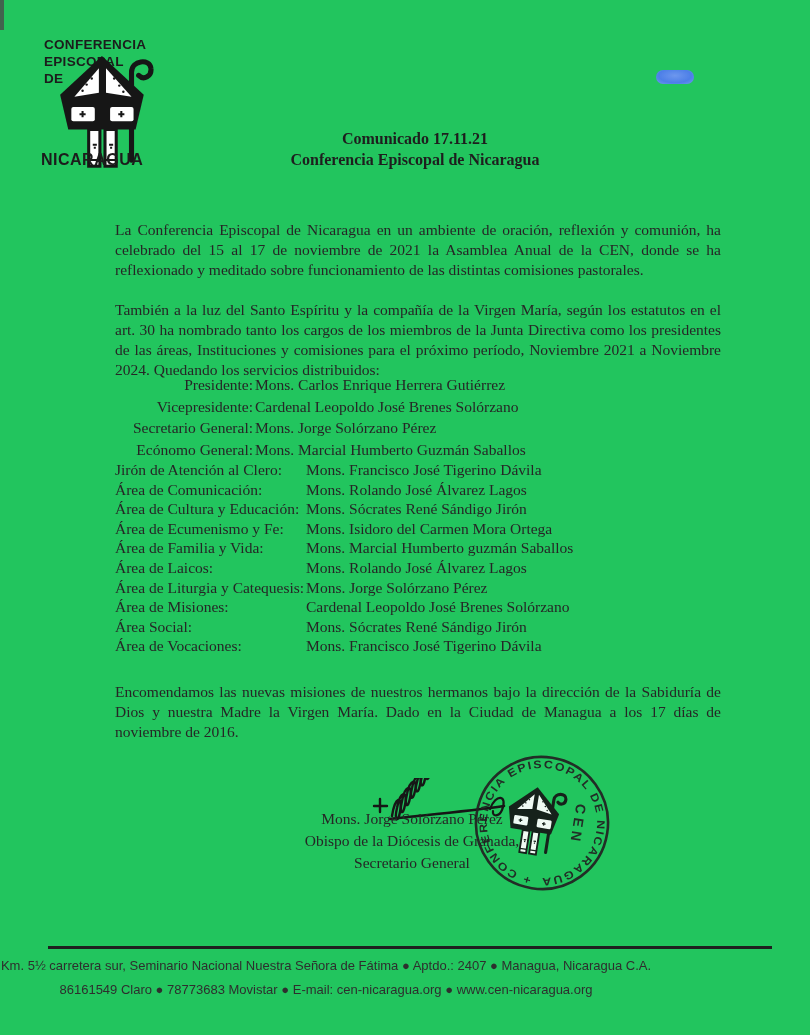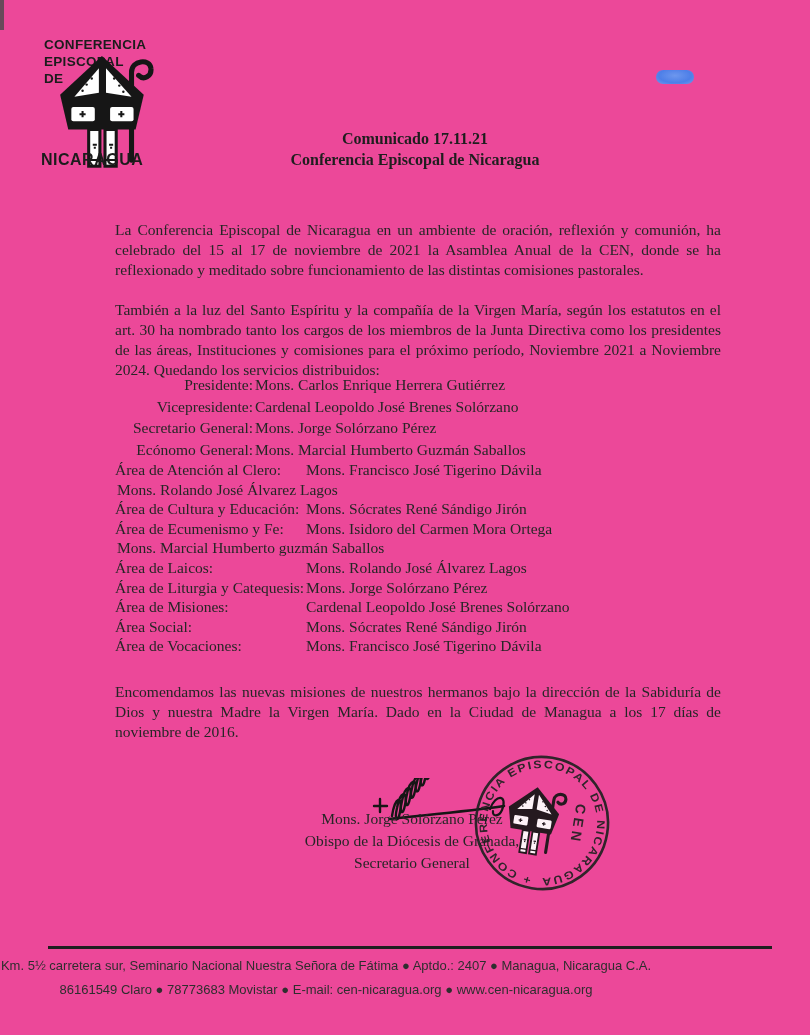--- a/index.html
+++ b/index.html
@@ -1,20 +1,20 @@
 <!DOCTYPE html>
 <html><head>
 <meta charset="utf-8">
 <style>
   html,body{margin:0;padding:0;background:#e8e8e6;}
   .page{
     position:relative;
     width:810px;height:1035px;
     margin:0 auto;
-    background:#ec4899;
+    background:#22c55e;
     font-family:"Liberation Serif", serif;
     color:#232323;
     overflow:hidden;
     box-shadow:0 0 6px rgba(0,0,0,.25);
   }
   .scan-artifact{position:absolute;left:0;top:0;width:4px;height:30px;background:#4a4a4a;opacity:.8;}
   
   .logo{position:absolute;left:28px;top:34px;width:150px;height:145px;}
   .logo-text{position:absolute;left:16px;top:2px;font-family:"Liberation Sans",sans-serif;font-weight:bold;font-size:13.5px;line-height:17px;letter-spacing:.3px;color:#1c1c1c;}
   .logo-bottom{position:absolute;left:13px;top:117px;font-family:"Liberation Sans",sans-serif;font-weight:bold;font-size:16px;letter-spacing:.5px;color:#1c1c1c;}
@@ -120,35 +120,37 @@
         <span class="name">Mons.  Jorge Solórzano Pérez</span>
       </div>
     <div class="row">
         <span class="role">Ecónomo General:</span>
         <span class="name">Mons. Marcial Humberto Guzmán Saballos</span>
       </div>
   </div>
 
   <div class="list areas-list">
     <div class="row">
-        <span class="role">Área de Atención al Clero:</span>
+        <span class="role">Jirón de Atención al Clero:</span>
         <span class="name">Mons. Francisco José Tigerino Dávila</span>
       </div>
     <div class="row">
+        <span class="role">Área de Comunicación:</span>
         <span class="name">Mons. Rolando José Álvarez Lagos</span>
       </div>
     <div class="row">
         <span class="role">Área de Cultura y Educación:</span>
         <span class="name">Mons.  Sócrates René Sándigo Jirón</span>
       </div>
     <div class="row">
         <span class="role">Área de Ecumenismo y Fe:</span>
         <span class="name">Mons. Isidoro del Carmen Mora Ortega</span>
       </div>
     <div class="row">
+        <span class="role">Área de Familia y Vida:</span>
         <span class="name">Mons. Marcial Humberto guzmán Saballos</span>
       </div>
     <div class="row">
         <span class="role">Área de Laicos:</span>
         <span class="name">Mons. Rolando José Álvarez Lagos</span>
       </div>
     <div class="row">
         <span class="role">Área de Liturgia y Catequesis:</span>
         <span class="name">Mons. Jorge Solórzano Pérez</span>
       </div>

